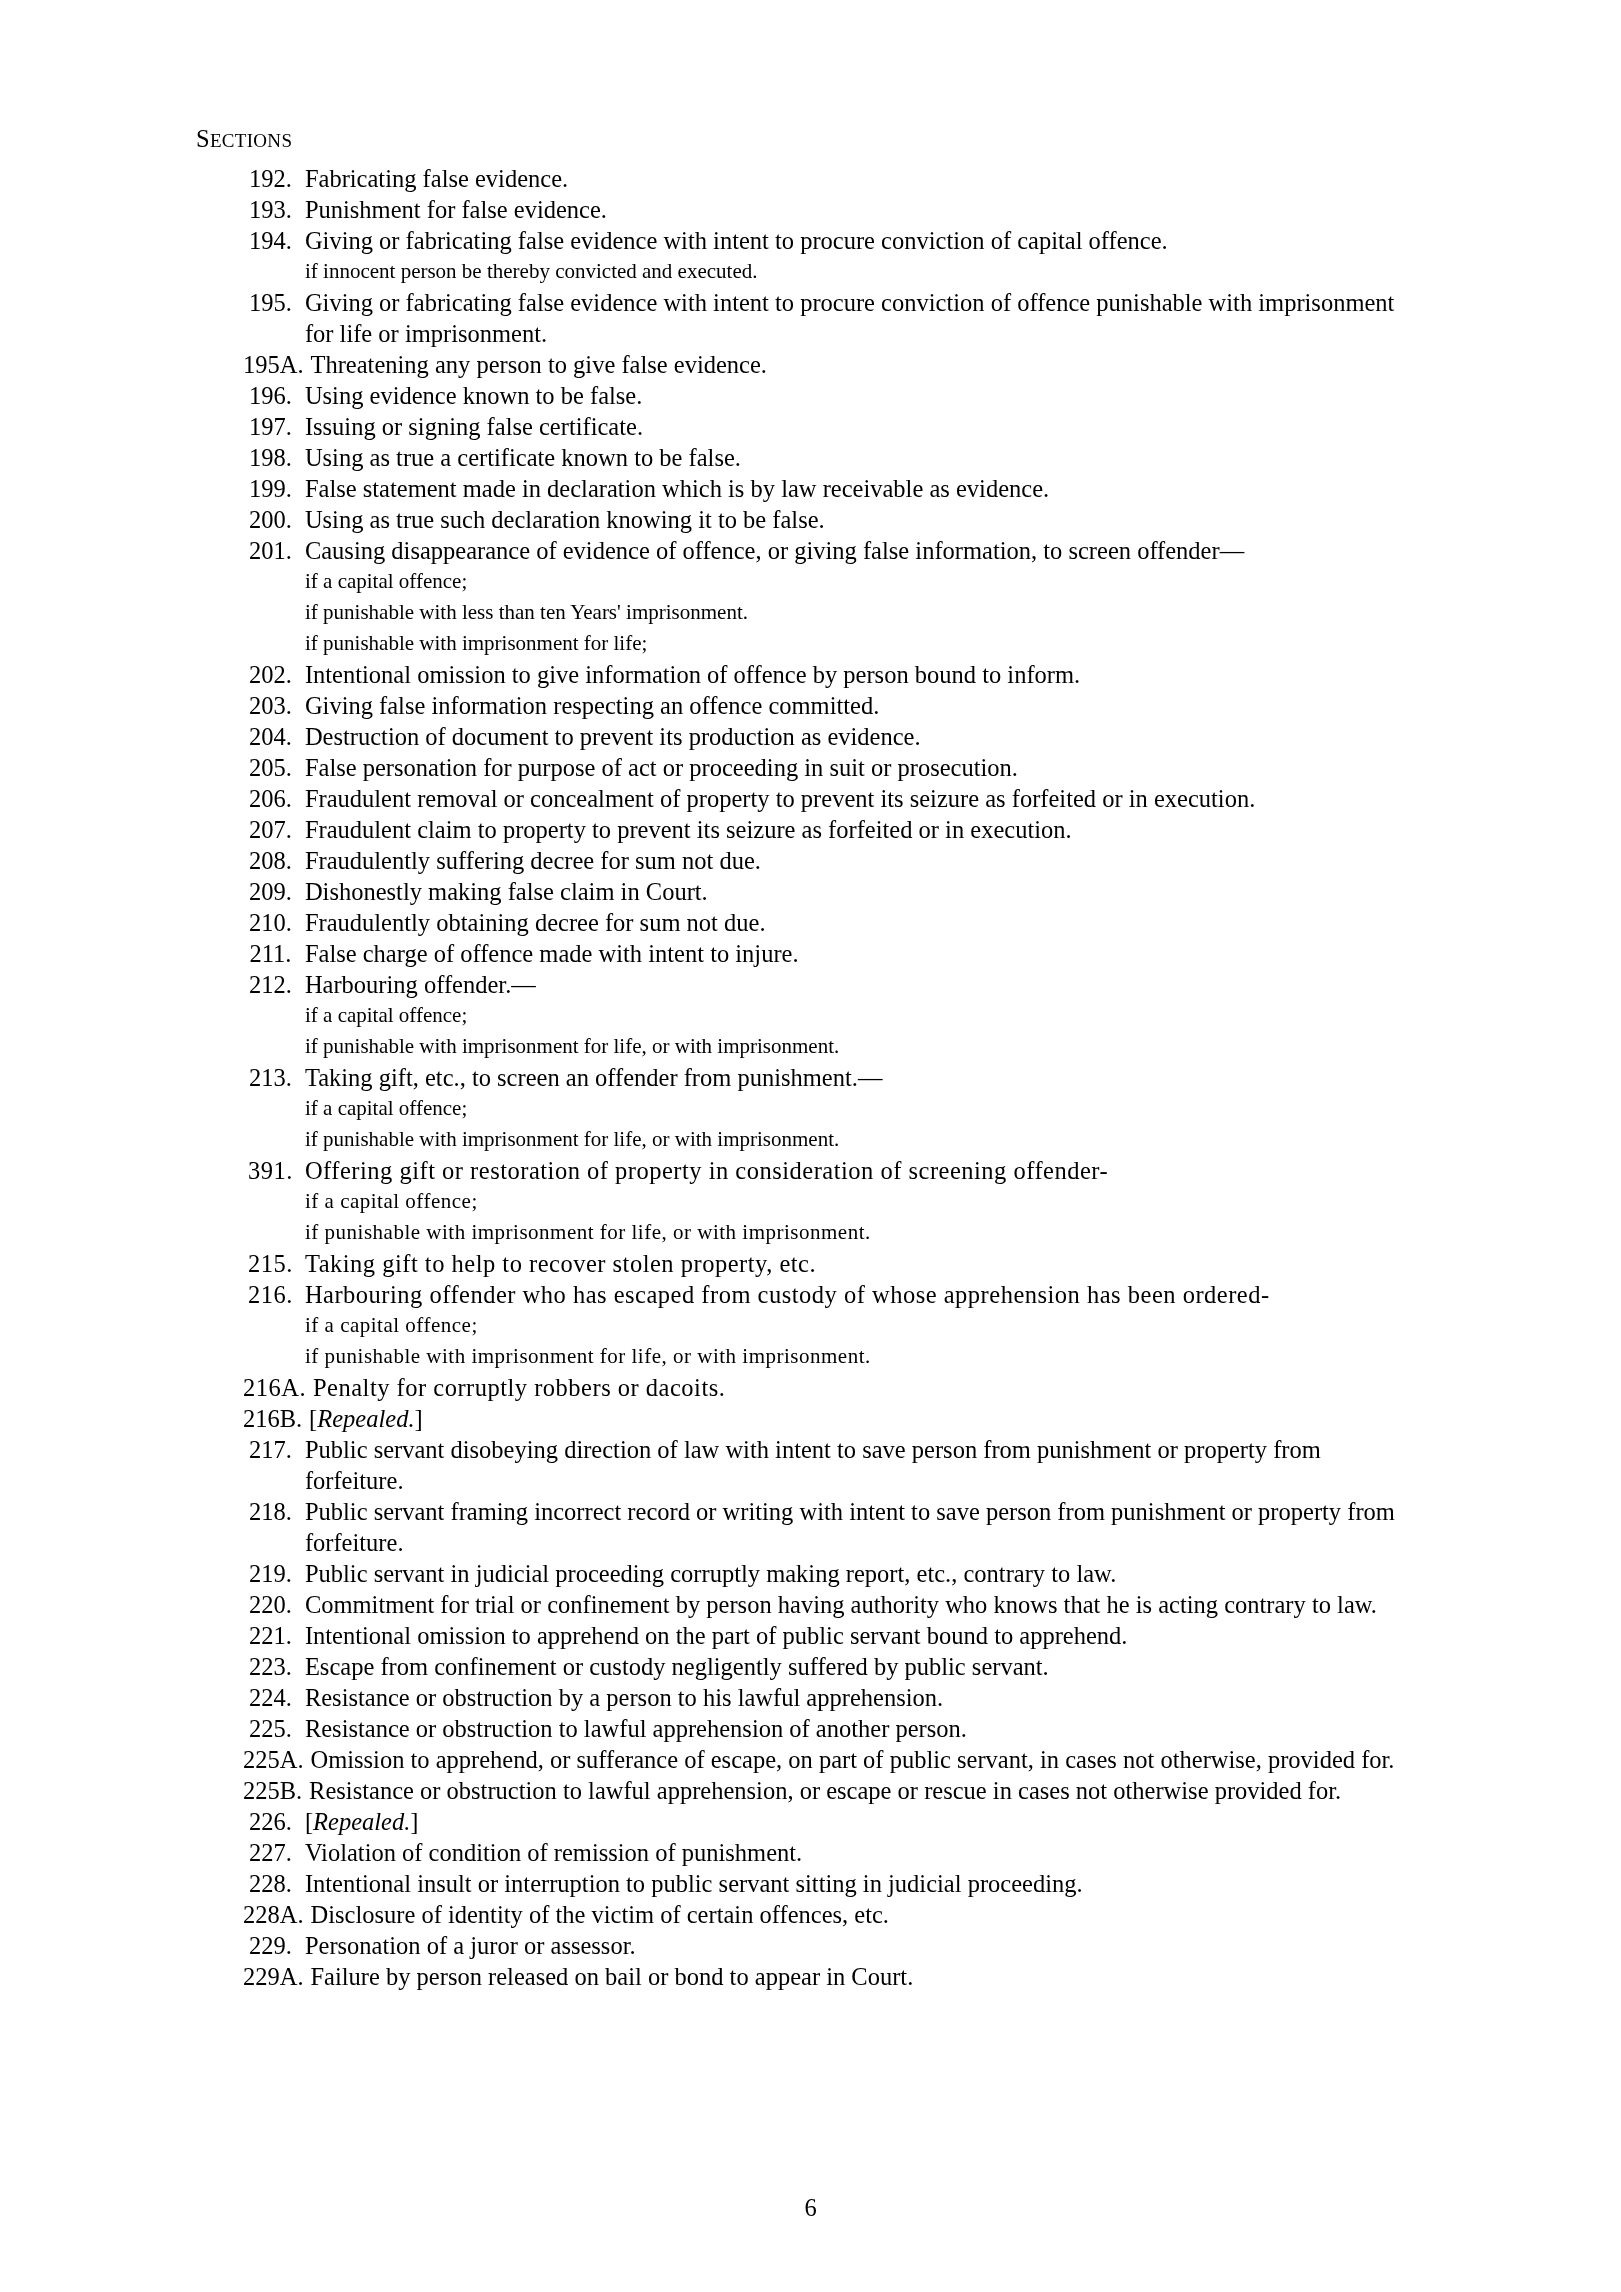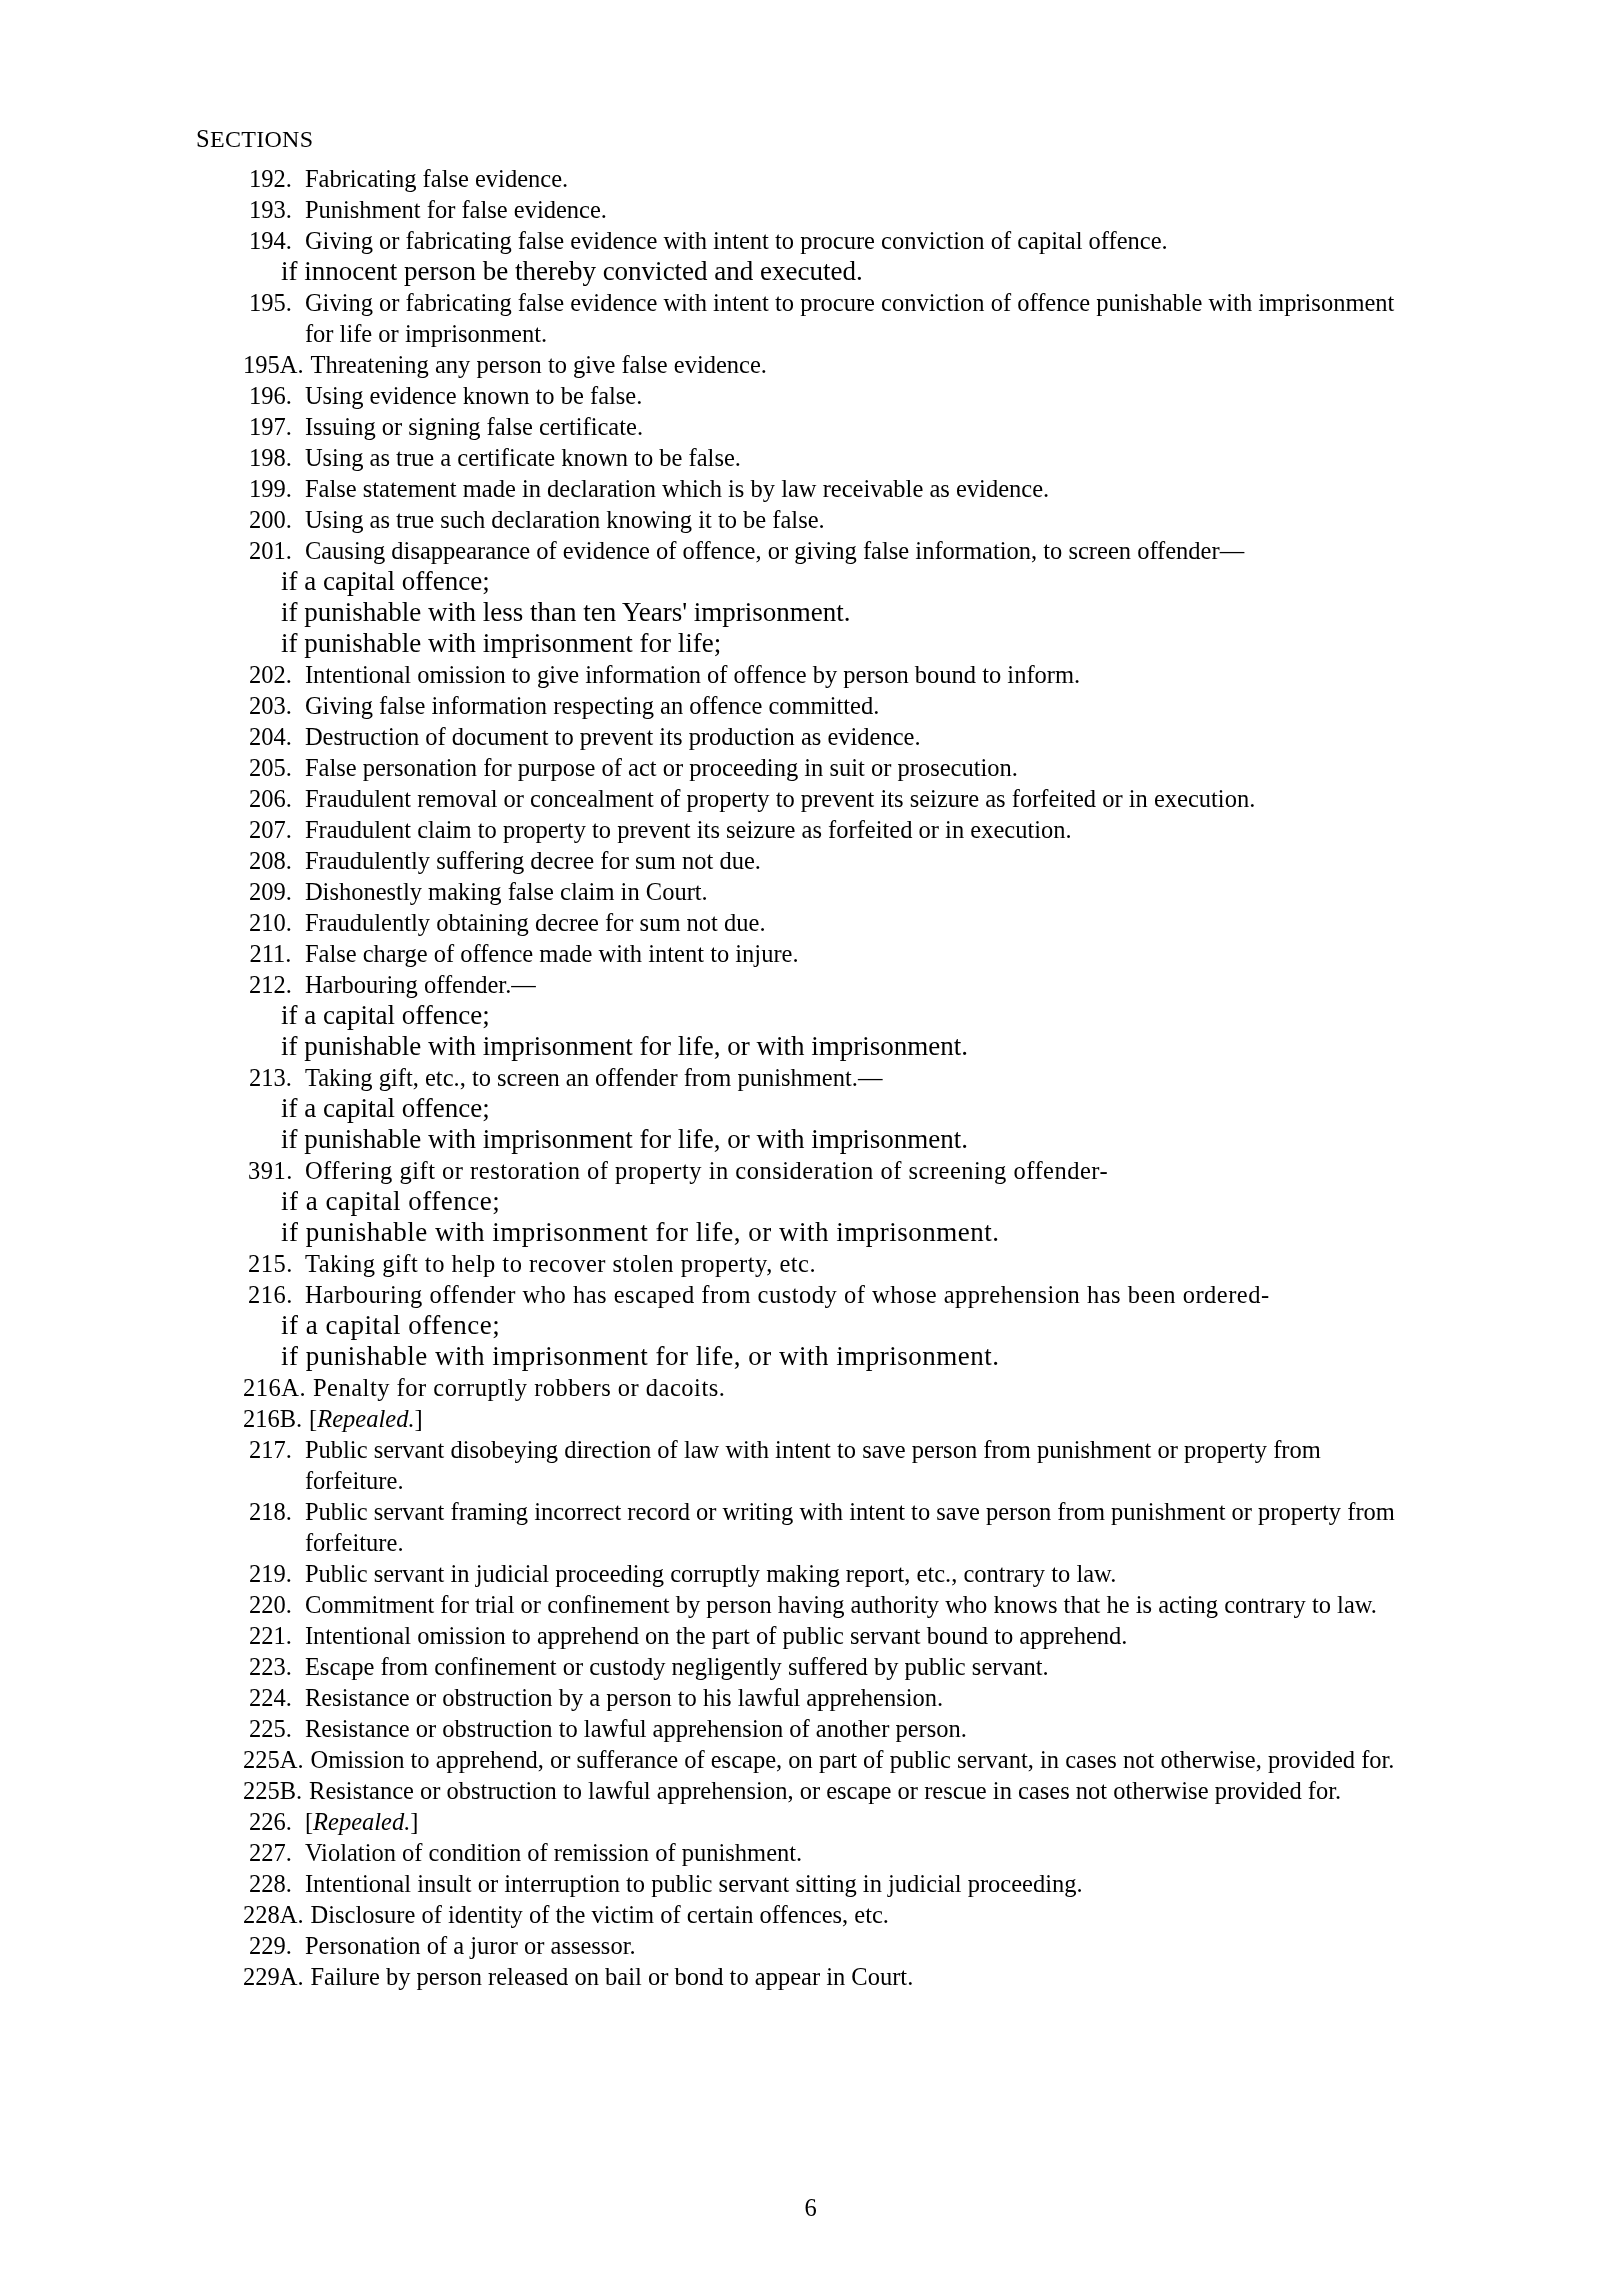--- a/index.html
+++ b/index.html
@@ -20,21 +20,21 @@
     box-sizing: border-box;
     padding: 125px 147px 59px 196px;
     position: relative;
   }
   .header {
     font-size: 24.5px;
     letter-spacing: 0.3px;
     margin-bottom: 9.8px;
   }
   .header .small-caps {
-    font-size: 24px;
+    font-size: 19px;
   }
   .toc {
     margin: 0;
     padding: 0;
     list-style: none;
   }
   .entry {
     display: flex;
     align-items: flex-start;
     font-size: 24.5px;
@@ -45,23 +45,23 @@
     flex: 0 0 auto;
     text-align: center;
     min-width: 55px;
     white-space: nowrap;
     padding-right: 6.9px;
   }
   .entry .txt {
     flex: 1 1 auto;
   }
   .sub {
-    font-size: 27px;
+    font-size: 21px;
     line-height: 31px;
-    margin-left: 85px;
+    margin-left: 109px;
   }
   .wide .txt {
     max-width: 1108px;
   }
   .loose {
     letter-spacing: 0.5px;
   }
   .ital {
     font-style: italic;
     margin-top: 28px;

